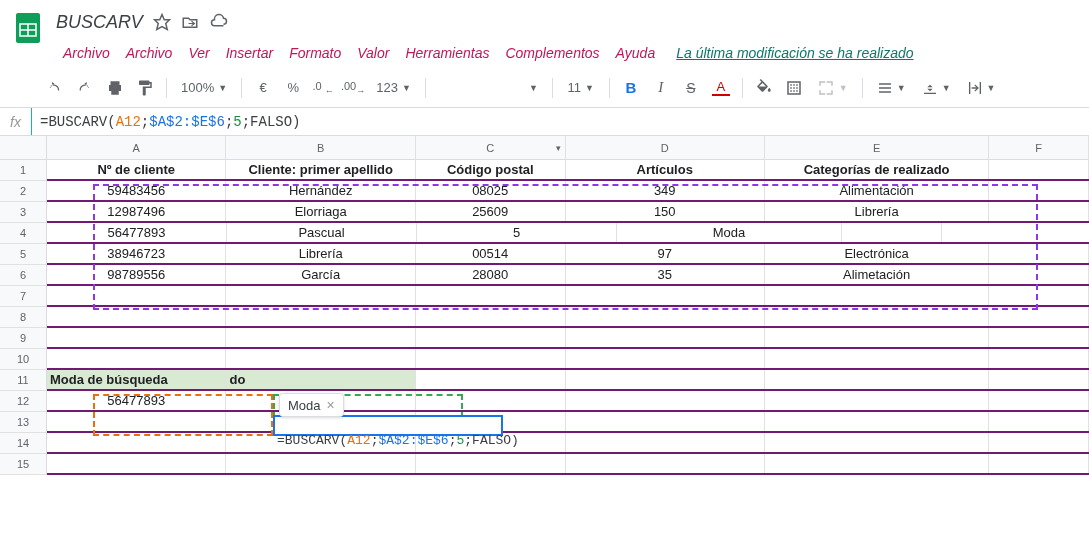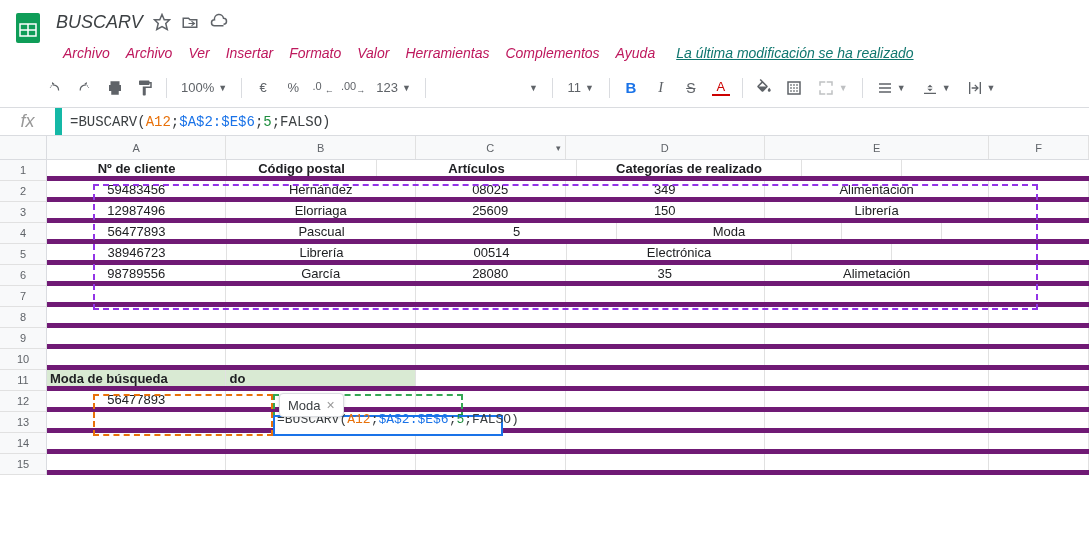--- a/index.html
+++ b/index.html
@@ -19,60 +19,60 @@
 .toolbar { display: flex; align-items: center; padding: 6px 16px 6px 42px; gap: 4px; border-bottom: 1px solid #dadce0; height: 40px; }
 .tb-btn { width: 26px; height: 26px; display: flex; align-items: center; justify-content: center; color: #5f6368; cursor: pointer; border-radius: 3px; }
 .tb-btn.active { color: #1a73e8; }
 .tb-sep { width: 1px; height: 20px; background: #dadce0; margin: 0 4px; }
 .tb-select { display: flex; align-items: center; padding: 0 6px; height: 26px; color: #5f6368; font-size: 13px; cursor: pointer; border-radius: 3px; gap: 4px; }
 .tb-wide { width: 110px; justify-content: flex-end; }
 .tb-font { width: 40px; justify-content: center; }
 .chev { font-size: 9px; color: #5f6368; }
 
 .formula-row { display: flex; align-items: center; border-bottom: 1px solid #dadce0; height: 28px; }
-.fx-label { width: 62px; text-align: center; font-style: italic; color: #999; font-size: 18px; border-right: 7px solid #14b8a6; height: 100%; display: flex; align-items: center; justify-content: center; }
+.fx-label { width: 32px; text-align: center; font-style: italic; color: #999; font-size: 14px; border-right: 1px solid #14b8a6; height: 100%; display: flex; align-items: center; justify-content: center; }
 .formula-content { padding: 0 8px; font-family: 'Courier New', monospace; font-size: 14px; display: flex; align-items: center; }
 .formula-content .fn { color: #3c4043; }
 .formula-content .ref1 { color: #e8710a; }
 .formula-content .ref2 { color: #1a73e8; }
 .formula-content .num { color: #1e8e3e; }
 
 .sheet-area { display: flex; }
 .row-headers { background: #f8f9fa; border-right: 1px solid #dadce0; }
 .row-hdr { width: 46px; height: 21px; display: flex; align-items: center; justify-content: center; font-size: 11px; color: #5f6368; border-bottom: 1px solid #e1e1e1; cursor: pointer; }
 .row-hdr.first { height: 24px; border-bottom: 1px solid #dadce0; }
 
 .grid { flex: 1; overflow: hidden; }
 .col-headers { display: flex; background: #f8f9fa; border-bottom: 1px solid #dadce0; height: 24px; }
 .col-hdr { display: flex; align-items: center; justify-content: center; font-size: 11px; color: #5f6368; border-right: 1px solid #e1e1e1; cursor: pointer; position: relative; }
 .col-filter { position: absolute; right: 4px; color: #5f6368; font-size: 9px; }
 
 .cells { position: relative; }
-.row { display: flex; height: 21px; border-bottom: 5px solid #701a75; }
+.row { display: flex; height: 21px; border-bottom: 2px solid #701a75; }
 .cell { border-right: 1px solid #e1e1e1; display: flex; align-items: center; justify-content: center; font-size: 13px; color: #202124; position: relative; padding: 0 3px; overflow: visible; }
 .cell.bold { font-weight: 700; }
 .cell.hdr-green { background: #d9ead3; }
 .cell.left { justify-content: flex-start; }
 
 .w-a { width: 180px; }
 .w-b { width: 190px; }
 .w-c { width: 150px; }
 .w-d { width: 200px; }
 .w-e { width: 225px; }
 .w-f { width: 100px; }
 
 .purple-dash { position: absolute; left: 46px; top: 24px; width: 945px; height: 126px; border: 2px dashed #9334e6; pointer-events: none; z-index: 5; }
 .orange-dash { position: absolute; left: 46px; top: 234px; width: 180px; height: 42px; border: 2px dashed #e8710a; pointer-events: none; z-index: 5; }
 .green-dash { position: absolute; left: 226px; top: 234px; width: 190px; height: 42px; border: 2px dashed #34a853; pointer-events: none; z-index: 5; }
 .blue-active { position: absolute; left: 226px; top: 255px; width: 230px; height: 21px; border: 2px solid #1a73e8; pointer-events: none; z-index: 6; background: #fff; }
 
 .tooltip { position: absolute; left: 232px; top: 233px; background: #fff; border: 1px solid #dadce0; border-radius: 4px; padding: 3px 8px; font-size: 13px; color: #3c4043; z-index: 10; box-shadow: 0 1px 3px rgba(0,0,0,0.15); display: flex; align-items: center; gap: 6px; }
 .tooltip .close { color: #999; font-size: 14px; cursor: pointer; }
 
-.cell-formula { font-family: 'Courier New', monospace; font-size: 13px; position: absolute; left: 230px; top: 252px; z-index: 7; white-space: nowrap; }
+.cell-formula { font-family: 'Courier New', monospace; font-size: 13px; position: absolute; left: 230px; top: 273px; z-index: 7; white-space: nowrap; }
 .cell-formula .fn { color: #3c4043; }
 .cell-formula .ref1 { color: #e8710a; }
 .cell-formula .ref2 { color: #1a73e8; }
 .cell-formula .num { color: #1e8e3e; }
 
 .text-red { color: #cc0000; border-bottom: 2px solid #cc0000; width: 18px; display: flex; justify-content: center; }
 </style>
 </head>
 <body>
 
@@ -282,20 +282,21 @@
       <div class="tooltip">
         <span>Moda</span>
         <span class="close">×</span>
       </div>
       <div class="cell-formula">
         <span class="fn">=BUSCARV(</span><span class="ref1">A12</span><span class="fn">;</span><span class="ref2">$A$2:$E$6</span><span class="fn">;</span><span class="num">5</span><span class="fn">;</span><span class="fn">FALSO</span><span class="fn">)</span>
       </div>
 
       <div class="row">
         <div class="cell bold w-a">Nº de cliente</div>
+        <div class="cell bold w-b">Cliente: primer apellido</div>
         <div class="cell bold w-c">Código postal</div>
         <div class="cell bold w-d">Artículos</div>
         <div class="cell bold w-e">Categorías de realizado</div>
         <div class="cell w-f"></div>
       </div>
       <div class="row">
         <div class="cell w-a">59483456</div>
         <div class="cell w-b">Hernández</div>
         <div class="cell w-c">08025</div>
         <div class="cell w-d">349</div>
@@ -314,20 +315,21 @@
         <div class="cell w-a">56477893</div>
         <div class="cell w-b">Pascual</div>
         <div class="cell w-d">5</div>
         <div class="cell w-e">Moda</div>
         <div class="cell w-f"></div>
       </div>
       <div class="row">
         <div class="cell w-a">38946723</div>
         <div class="cell w-b">Librería</div>
         <div class="cell w-c">00514</div>
+        <div class="cell w-d">97</div>
         <div class="cell w-e">Electrónica</div>
         <div class="cell w-f"></div>
       </div>
       <div class="row">
         <div class="cell w-a">98789556</div>
         <div class="cell w-b">García</div>
         <div class="cell w-c">28080</div>
         <div class="cell w-d">35</div>
         <div class="cell w-e">Alimetación</div>
         <div class="cell w-f"></div>

